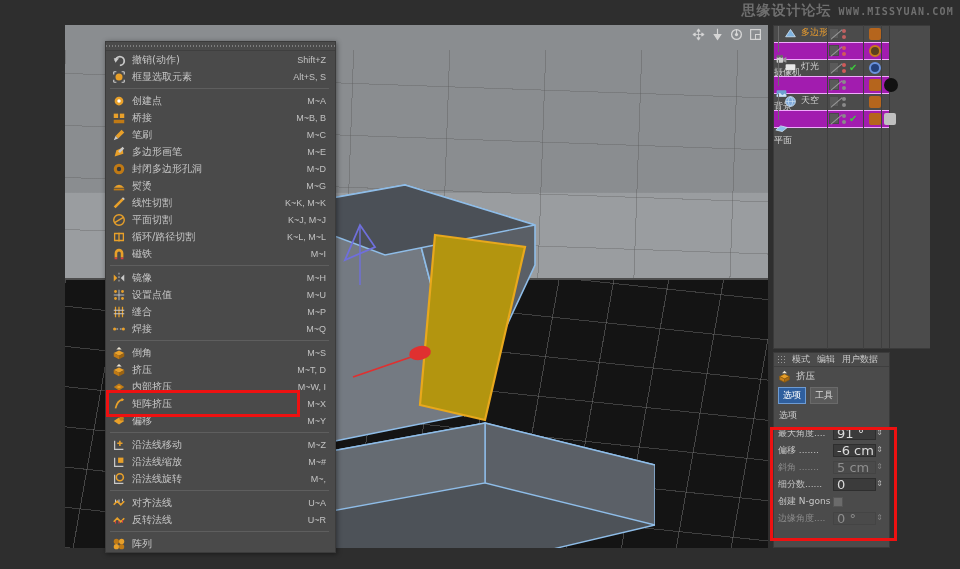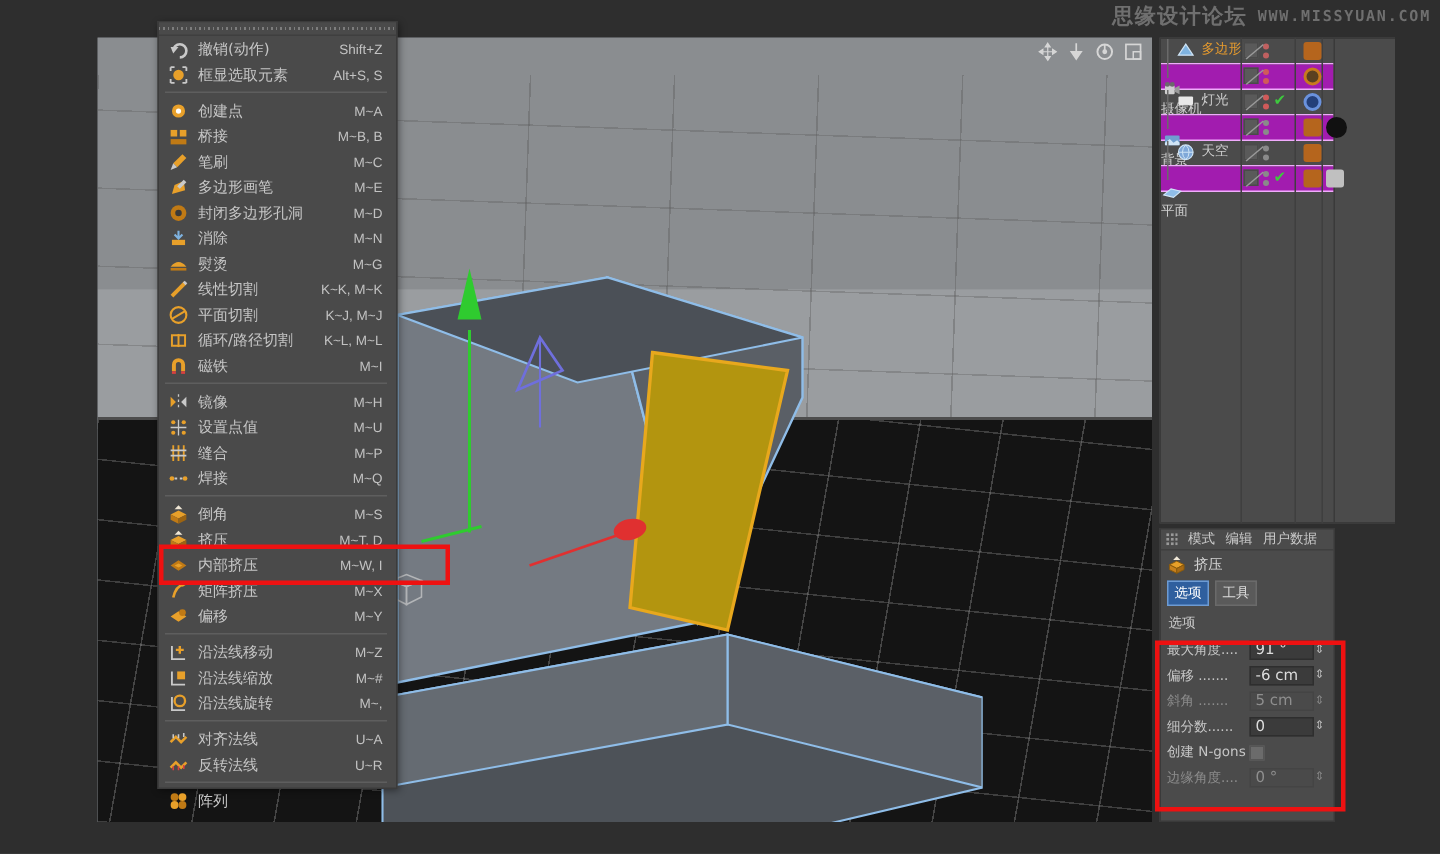--- a/index.html
+++ b/index.html
@@ -39,21 +39,21 @@
 
   
   .model { position:absolute; left:170px; top:140px; width:420px; height:400px; }
 
   
   .vp-navicons { position:absolute; right:6px; top:3px; display:flex; gap:6px;
     align-items:center; z-index:20; }
   .vp-navicons svg { display:block; }
 
   
-  .menu { position:absolute; left:105px; top:14px; width:160px; height:512px;
+  .menu { position:absolute; left:105px; top:41px; width:231px; height:512px;
     background:#4a4a4a; border:1px solid #3b3b3b; z-index:40;
     box-shadow:1px 1px 5px rgba(0,0,0,.45); }
   .menu-tear { height:9px; background:#4a4a4a;
     background-image:repeating-linear-gradient(90deg,#7d7d7d 0 1px, transparent 1px 3px);
     background-size:100% 2px; background-repeat:no-repeat;
     background-position:0 3px; border-bottom:1px solid #3f3f3f; }
   .mi { position:relative; display:flex; align-items:center; height:17px;
     padding-left:5px; color:#c8c8c8; font-size:10px; cursor:default; }
   .mi-ico { width:15px; height:14px; margin-right:6px; flex:0 0 15px;
     display:flex; align-items:center; justify-content:center; }
@@ -115,21 +115,21 @@
   .am-tab.active { background:#2f5f9e; border-color:#6d9bd3; color:#fff; }
   .am-group { font-size:9px; color:#c9c9c9; padding:2px 0 3px 5px; }
 
   .prow { display:flex; align-items:center; height:17px; padding-left:4px; }
   .plabel { font-size:9px; color:#c6c6c6; white-space:nowrap; width:55px;
     overflow:hidden; }
   .plabel.dim { color:#8c8c8c; }
   .pfield { position:relative; width:43px; height:13px; background:#3b3b3b;
     border:1px solid #2e2e2e; display:flex; align-items:center; padding-left:3px; }
   .pfield.dim { background:#4a4a4a; border-color:#444; }
-  .pval { font-size:10px; color:#dcdcdc; }
+  .pval { font-size:13px; color:#dcdcdc; }
   .pval.dim { color:#8e8e8e; }
   .pspin { position:absolute; right:-8px; top:1px; font-size:8px; color:#b9b9b9;
     line-height:8px; }
   .pspin.dim { color:#848484; }
   .pcheck { width:10px; height:10px; background:#6b6b6b; border:1px solid #555; }
 
   .hl-attr { position:absolute; left:770px; top:427px; width:127px; height:114px;
     border:3px solid #ee1111; z-index:55; pointer-events:none; }
 </style>
 </head>
@@ -265,30 +265,20 @@
         </div>
         <div class="mi">
           <span class="mi-ico">
             <svg viewBox="0 0 16 16" width="14" height="14">
               <circle cx="8" cy="8" r="6" fill="#c07a15"></circle>
               <circle cx="8" cy="8" r="2.5" fill="#3a3a3a"></circle>
             </svg>
           </span>
           <span class="mi-label">封闭多边形孔洞</span>
           <span class="mi-key">M~D</span>
-        </div>
-        <div class="mi">
-          <span class="mi-ico">
-            <svg viewBox="0 0 16 16" width="14" height="14">
-              <rect x="3" y="9" width="10" height="4" fill="#e8a02a"></rect>
-              <path d="M8 2 V8 M5 5 L8 8 L11 5" stroke="#7fb3e0" stroke-width="1.6" fill="none"></path>
-            </svg>
-          </span>
-          <span class="mi-label">消除</span>
-          <span class="mi-key">M~N</span>
         </div>
         <div class="mi">
           <span class="mi-ico">
             <svg viewBox="0 0 16 16" width="14" height="14">
               <path d="M2 10 Q8 3 14 10 Z" fill="#e8a02a"></path>
               <rect x="2" y="11" width="12" height="2" fill="#c07a15"></rect>
             </svg>
           </span>
           <span class="mi-label">熨烫</span>
           <span class="mi-key">M~G</span>

